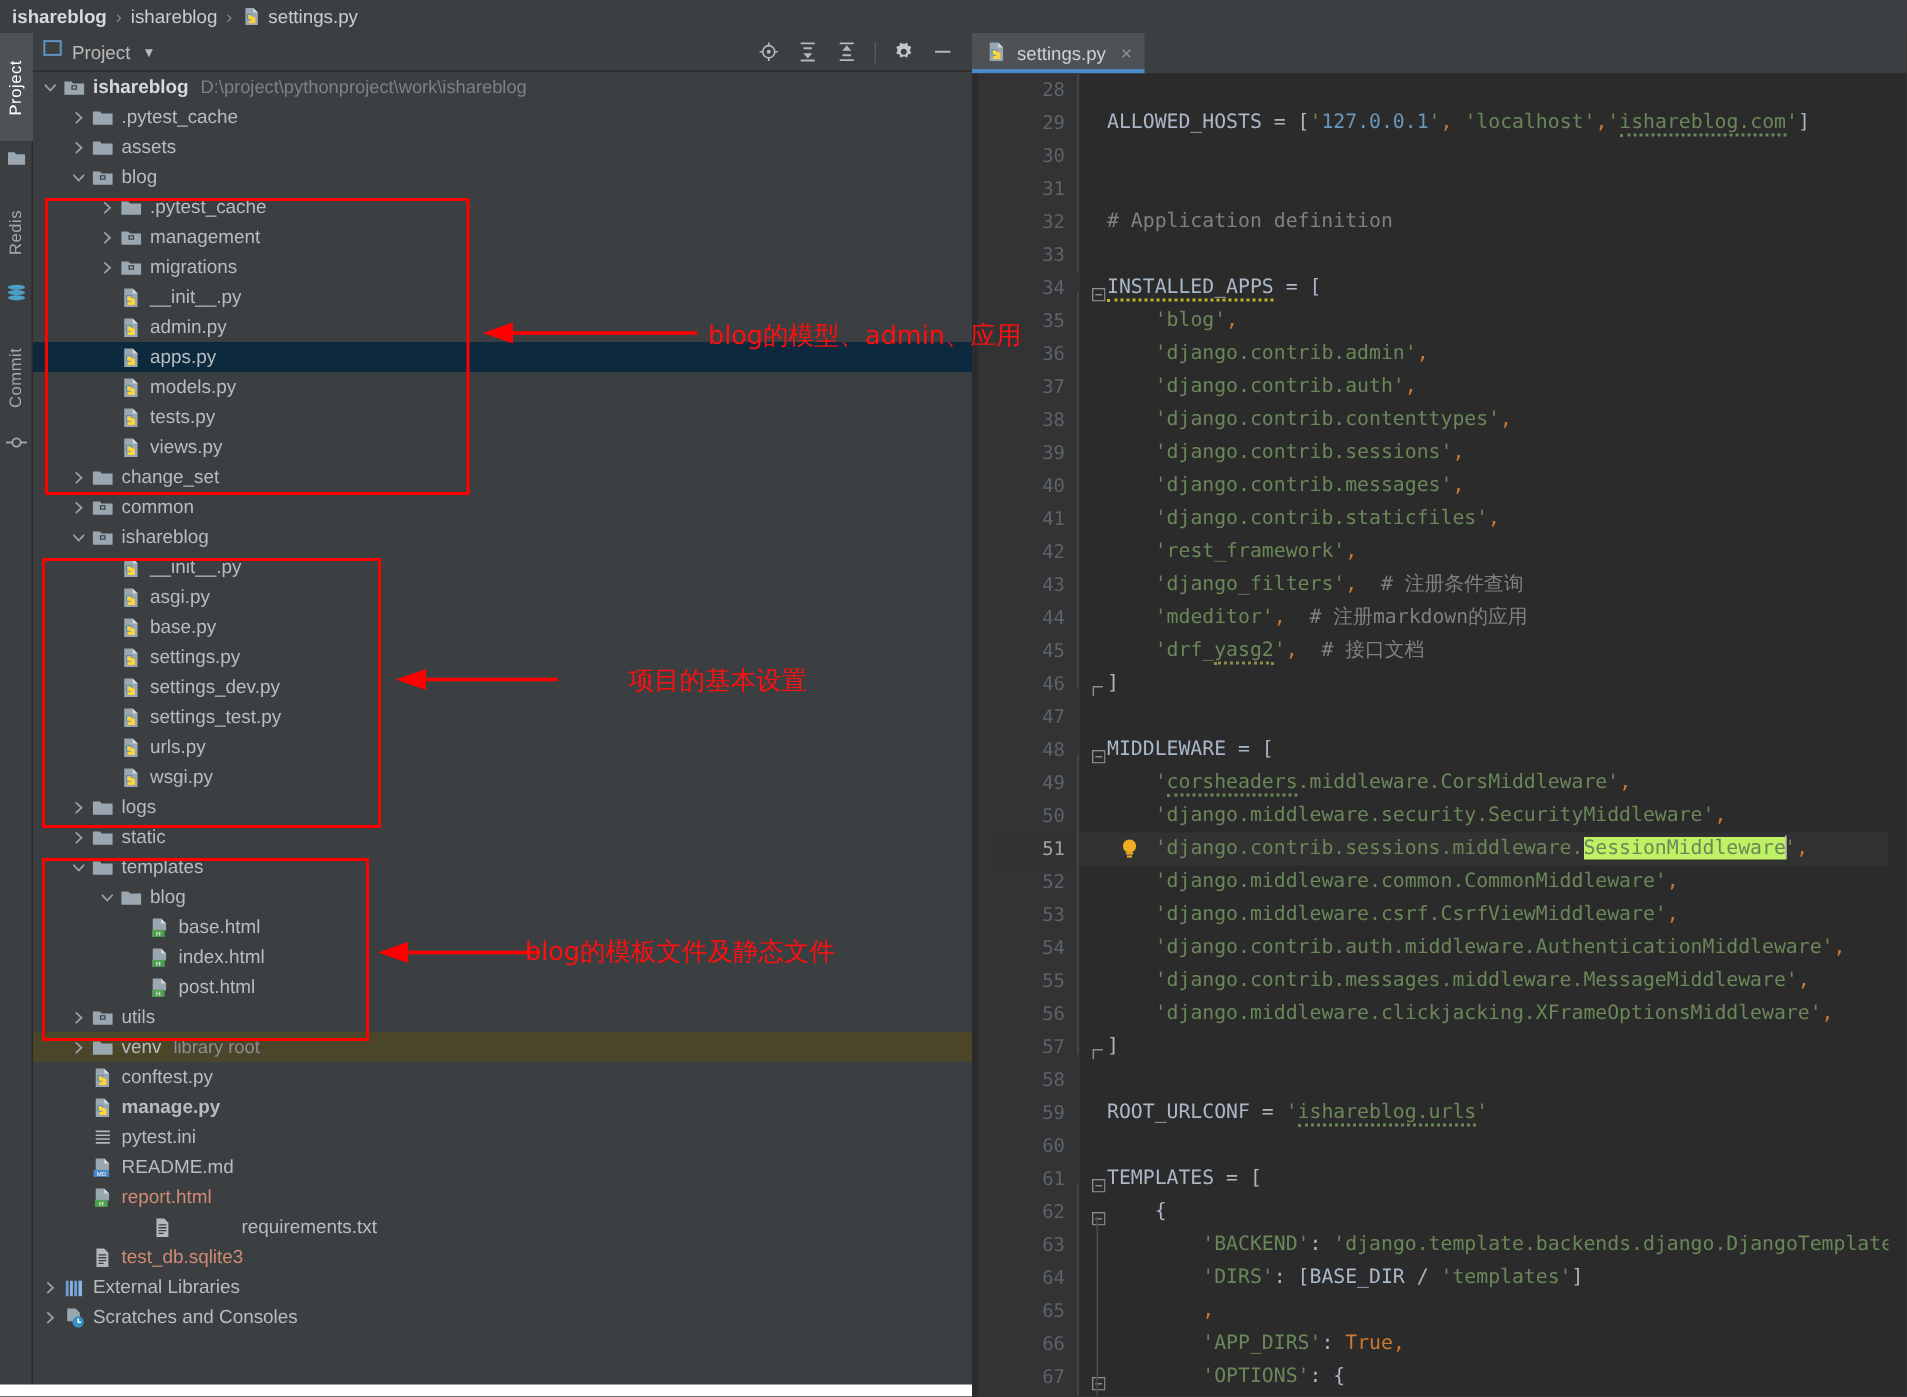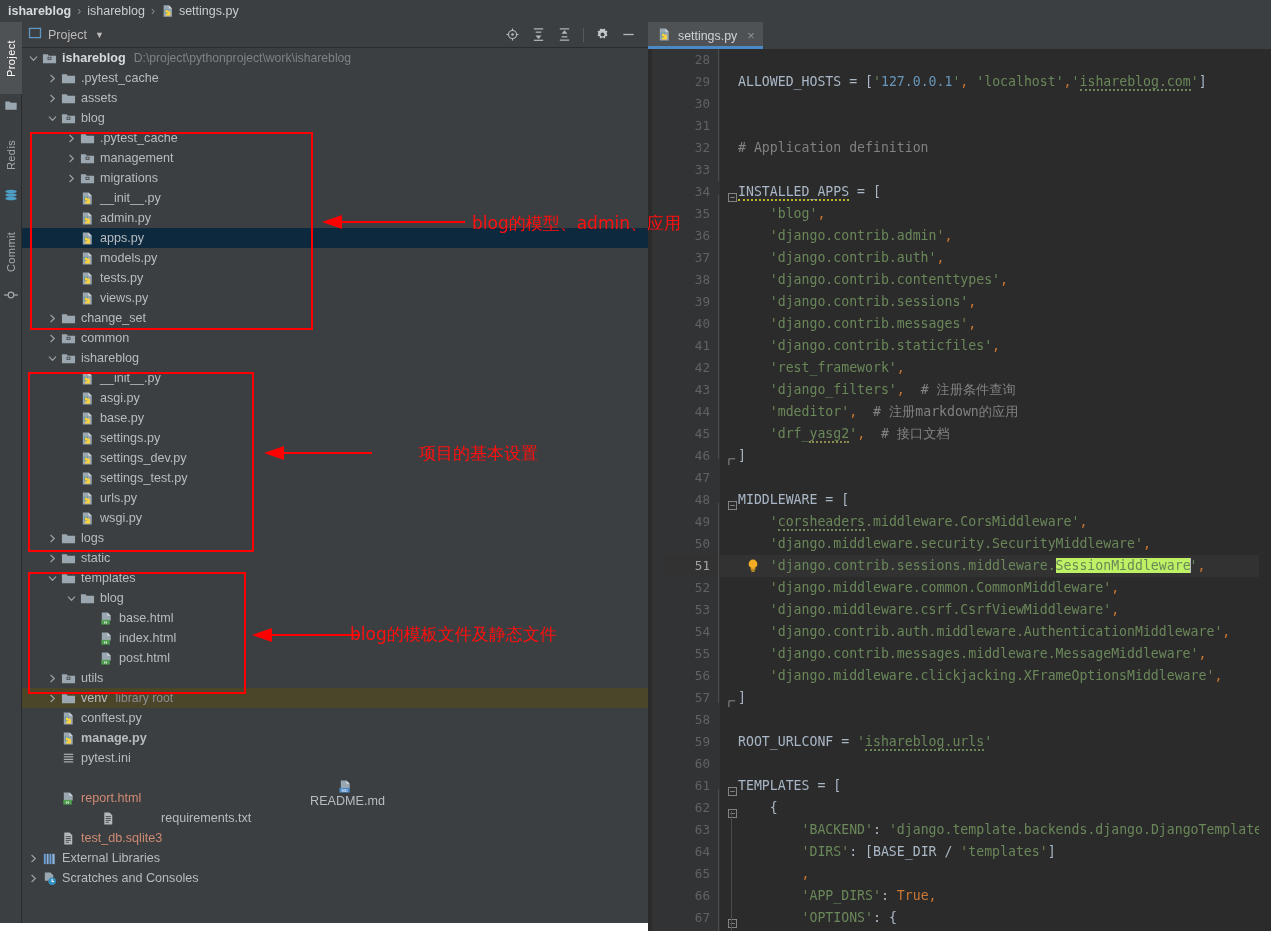--- a/index.html
+++ b/index.html
@@ -617,21 +617,21 @@
           <span class="ico"><svg width="15" height="15" viewBox="0 0 16 16">
         <g stroke="#b3b8bc" stroke-width="1.2">
           <line x1="3" y1="3.5" x2="13" y2="3.5"></line>
           <line x1="3" y1="6.2" x2="13" y2="6.2"></line>
           <line x1="3" y1="8.9" x2="13" y2="8.9"></line>
           <line x1="3" y1="11.6" x2="13" y2="11.6"></line>
         </g>
             </svg></span>
           <span class="label">pytest.ini</span>
         </div>
-        <div class="row" style="padding-left: 25px; flex-direction: column;">
+        <div class="row" style="padding-left: 25px;">
           <span class="arrow none"></span>
           <span class="ico"><svg width="15" height="15" viewBox="0 0 16 16">
         <path d="M3 1.5h6l3.5 3.5v5H3z" fill="#9aa7b0"></path>
         <path d="M9 1.5L12.5 5H9z" fill="#cfd8de"></path>
         <rect x="1.5" y="9.5" width="11" height="5" fill="#4a88c7"></rect>
         <text x="7" y="13.6" font-size="4.2" fill="#ffffff" text-anchor="middle" font-family="sans-serif">MD</text>
       </svg></span>
           <span class="label">README.md</span>
         </div>
         <div class="row" style="padding-left: 25px;">

